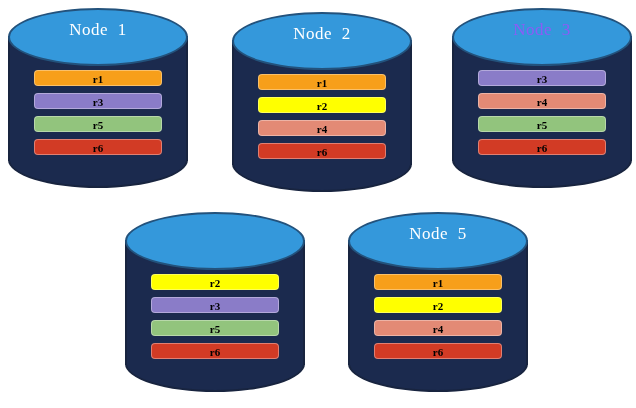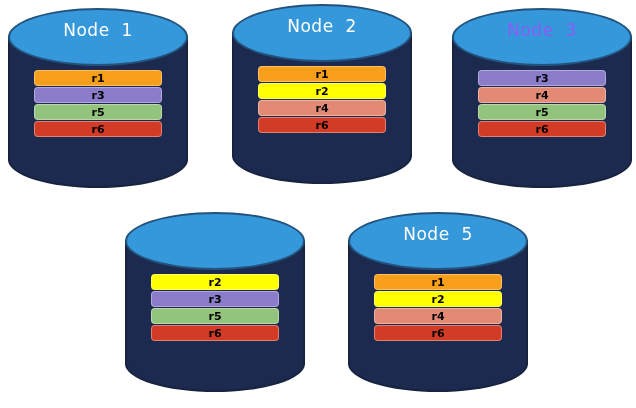--- a/index.html
+++ b/index.html
@@ -20,20 +20,21 @@
     left: 0; top: 0;
     width: 636px;
     height: 408px;
   }
 
   
   .node {
     position: absolute;
     width: 169px;
     height: 180px;
+    font-family: Liberation Serif, serif;
   }
 
   
   .node-body {
     position: absolute;
     left: 0;
     top: 14px;          
     width: 180px;
     height: 166px;
     background: #1b2a4e;
@@ -84,21 +85,21 @@
   
   .replicas {
     position: absolute;
     left: 26px;
     top: 62px;
     width: 128px;
   }
 
   .replica {
     height: 16px;
-    margin-bottom: 1px;
+    margin-bottom: 7px;
     border-radius: 4px;
     color: #000000;
     font-size: 11px;
     font-weight: bold;
     line-height: 16px;
     text-align: center;
     box-sizing: border-box;
     border: 1px solid rgba(255,255,255,0.35);
   }
   .replica:last-child { margin-bottom: 4px; }
@@ -112,21 +113,21 @@
       <div class="node-side" style="background: rgb(27, 42, 78); border-left-color: rgb(24, 36, 63); border-right-color: rgb(24, 36, 63);"></div>
       <div class="node-lid" style="background: rgb(52, 152, 219); border-color: rgb(35, 82, 124);"></div>
       <div class="node-label" style="color: rgb(255, 255, 255);">Node  1</div>
       <div class="replicas">
         <div class="replica" style="background: rgb(247, 159, 26); color: rgb(0, 0, 0);">r1</div>
         <div class="replica" style="background: rgb(138, 124, 200); color: rgb(0, 0, 0);">r3</div>
         <div class="replica" style="background: rgb(146, 196, 125); color: rgb(0, 0, 0);">r5</div>
         <div class="replica" style="background: rgb(210, 59, 37); color: rgb(0, 0, 0);">r6</div>
       </div>
     </div>
-    <div class="node" style="left: 232px; top: 4px; padding-left: 23px;">
+    <div class="node" style="left: 232px; top: 12px; padding-left: 23px;">
       <div class="node-body" style="background: rgb(27, 42, 78); border-color: rgb(24, 36, 63);"></div>
       <div class="node-side" style="background: rgb(27, 42, 78); border-left-color: rgb(24, 36, 63); border-right-color: rgb(24, 36, 63);"></div>
       <div class="node-lid" style="background: rgb(52, 152, 219); border-color: rgb(35, 82, 124);"></div>
       <div class="node-label" style="color: rgb(255, 255, 255);">Node  2</div>
       <div class="replicas">
         <div class="replica" style="background: rgb(247, 159, 26); color: rgb(0, 0, 0);">r1</div>
         <div class="replica" style="background: rgb(255, 255, 0); color: rgb(0, 0, 0);">r2</div>
         <div class="replica" style="background: rgb(227, 138, 117); color: rgb(0, 0, 0);">r4</div>
         <div class="replica" style="background: rgb(210, 59, 37); color: rgb(0, 0, 0);">r6</div>
       </div>

